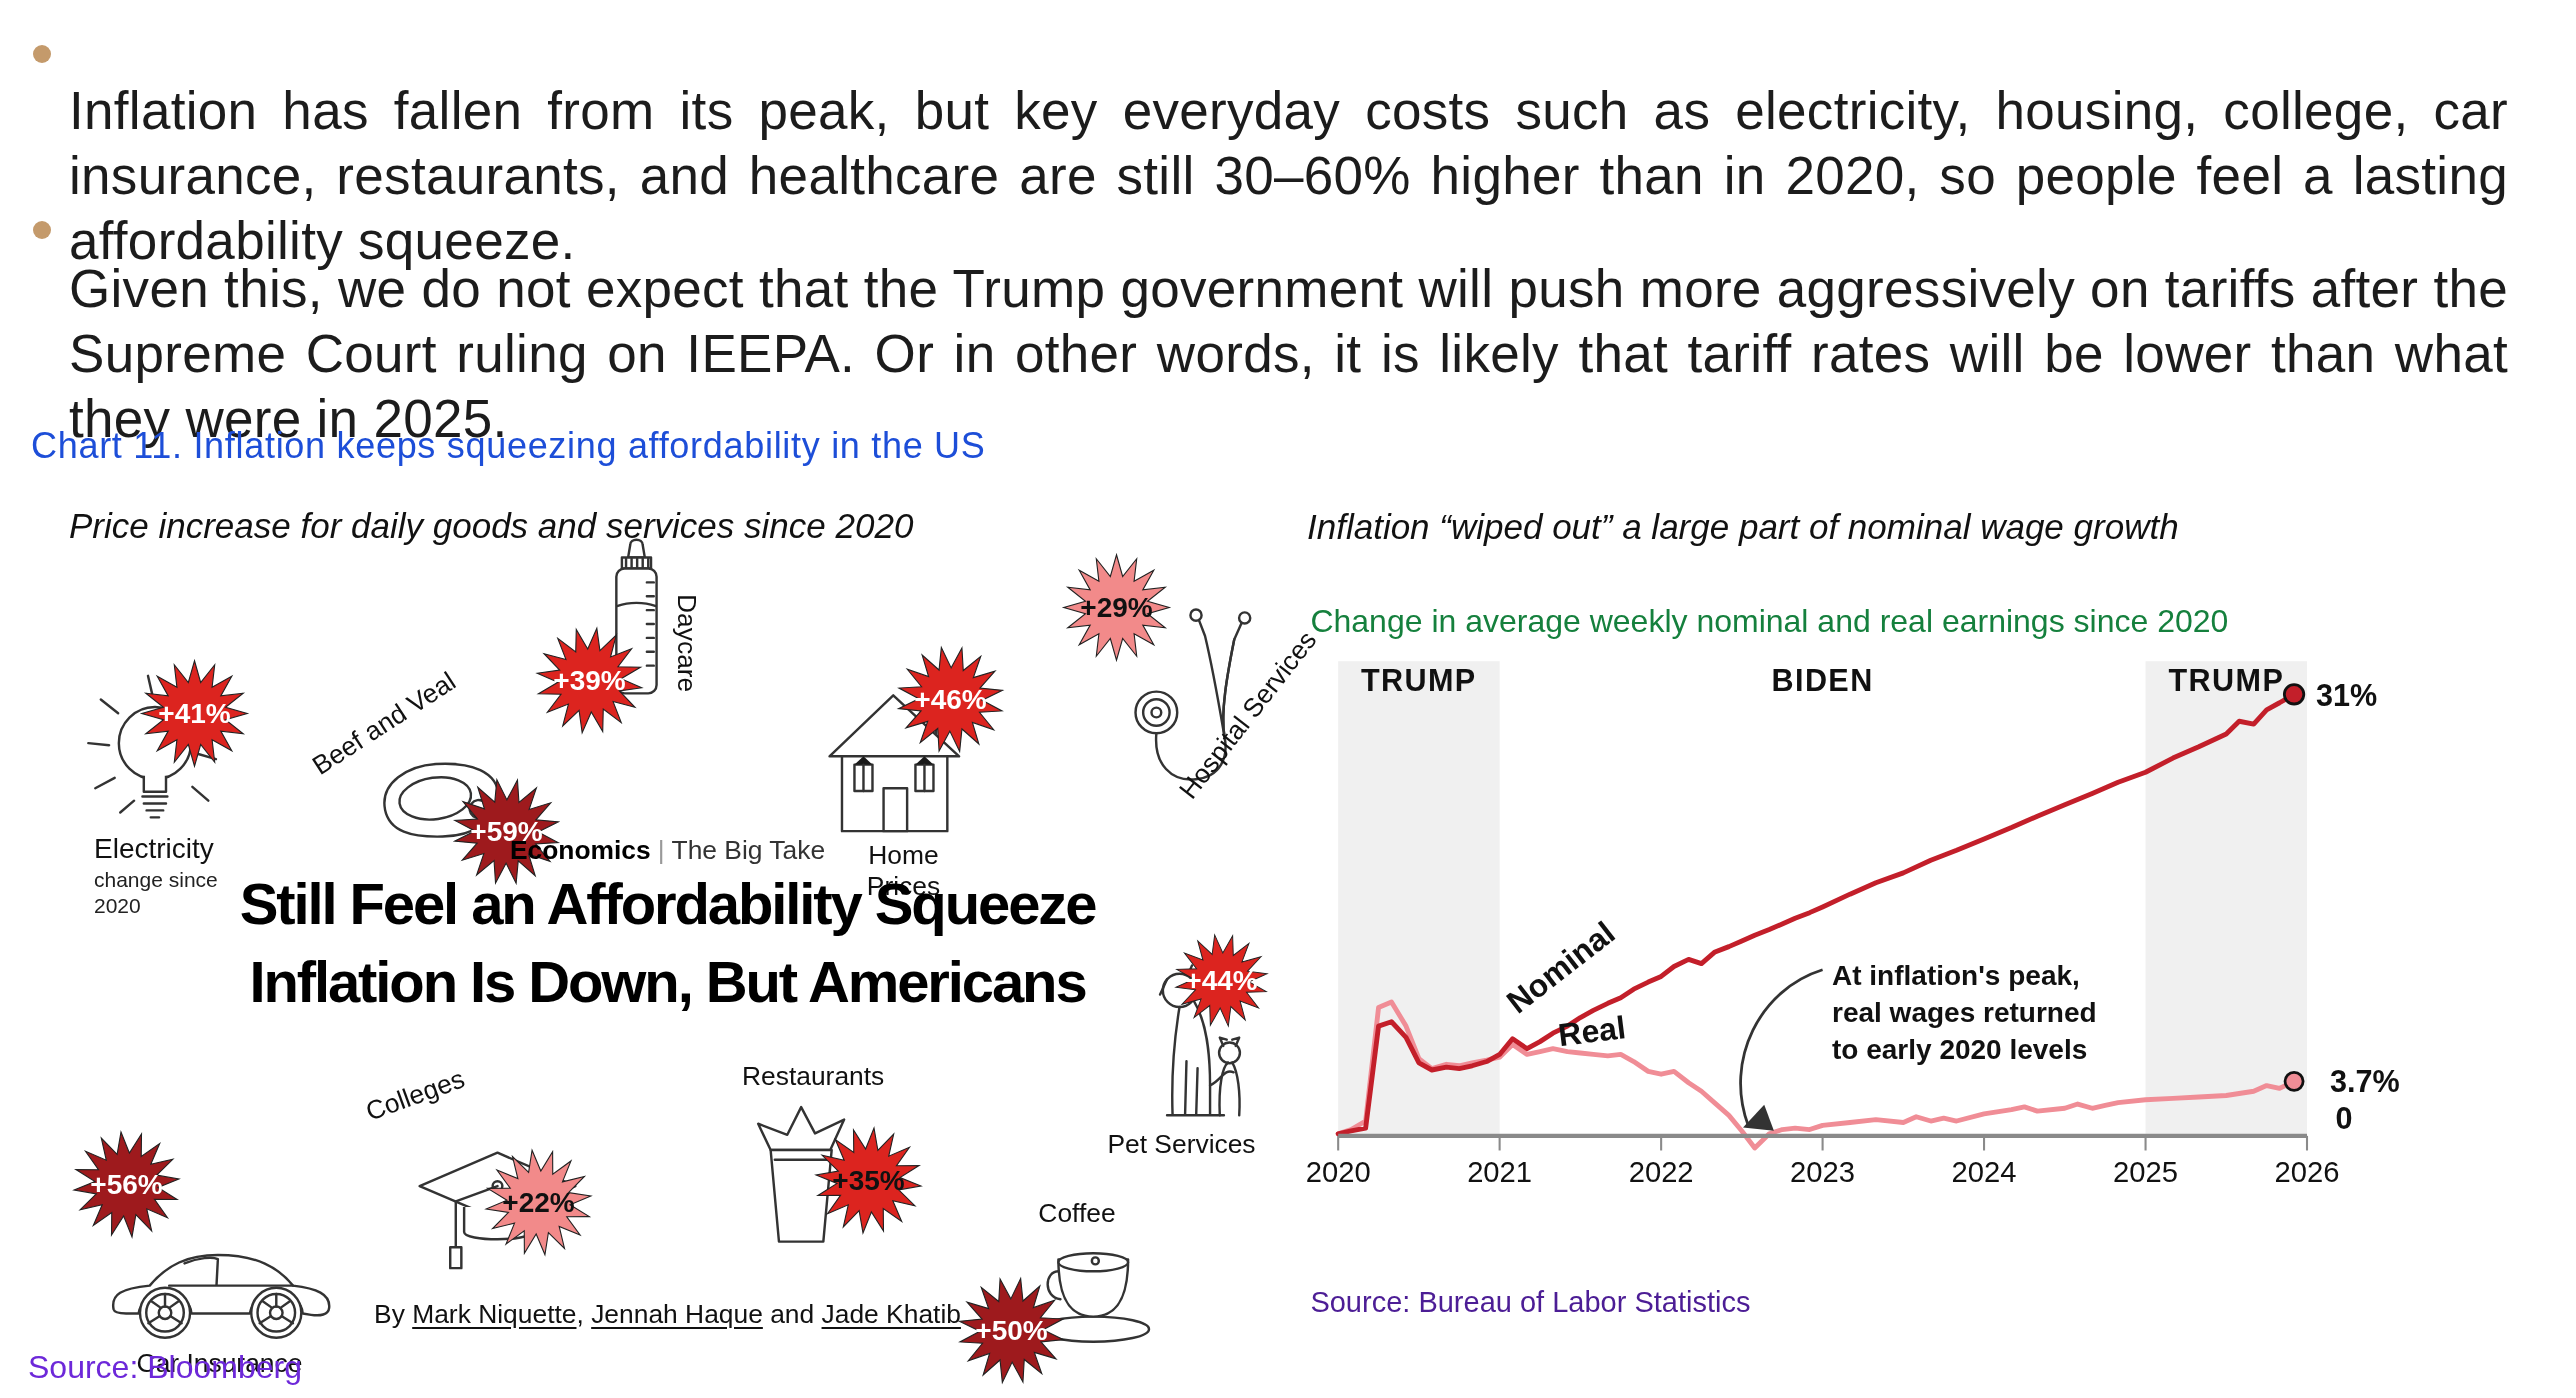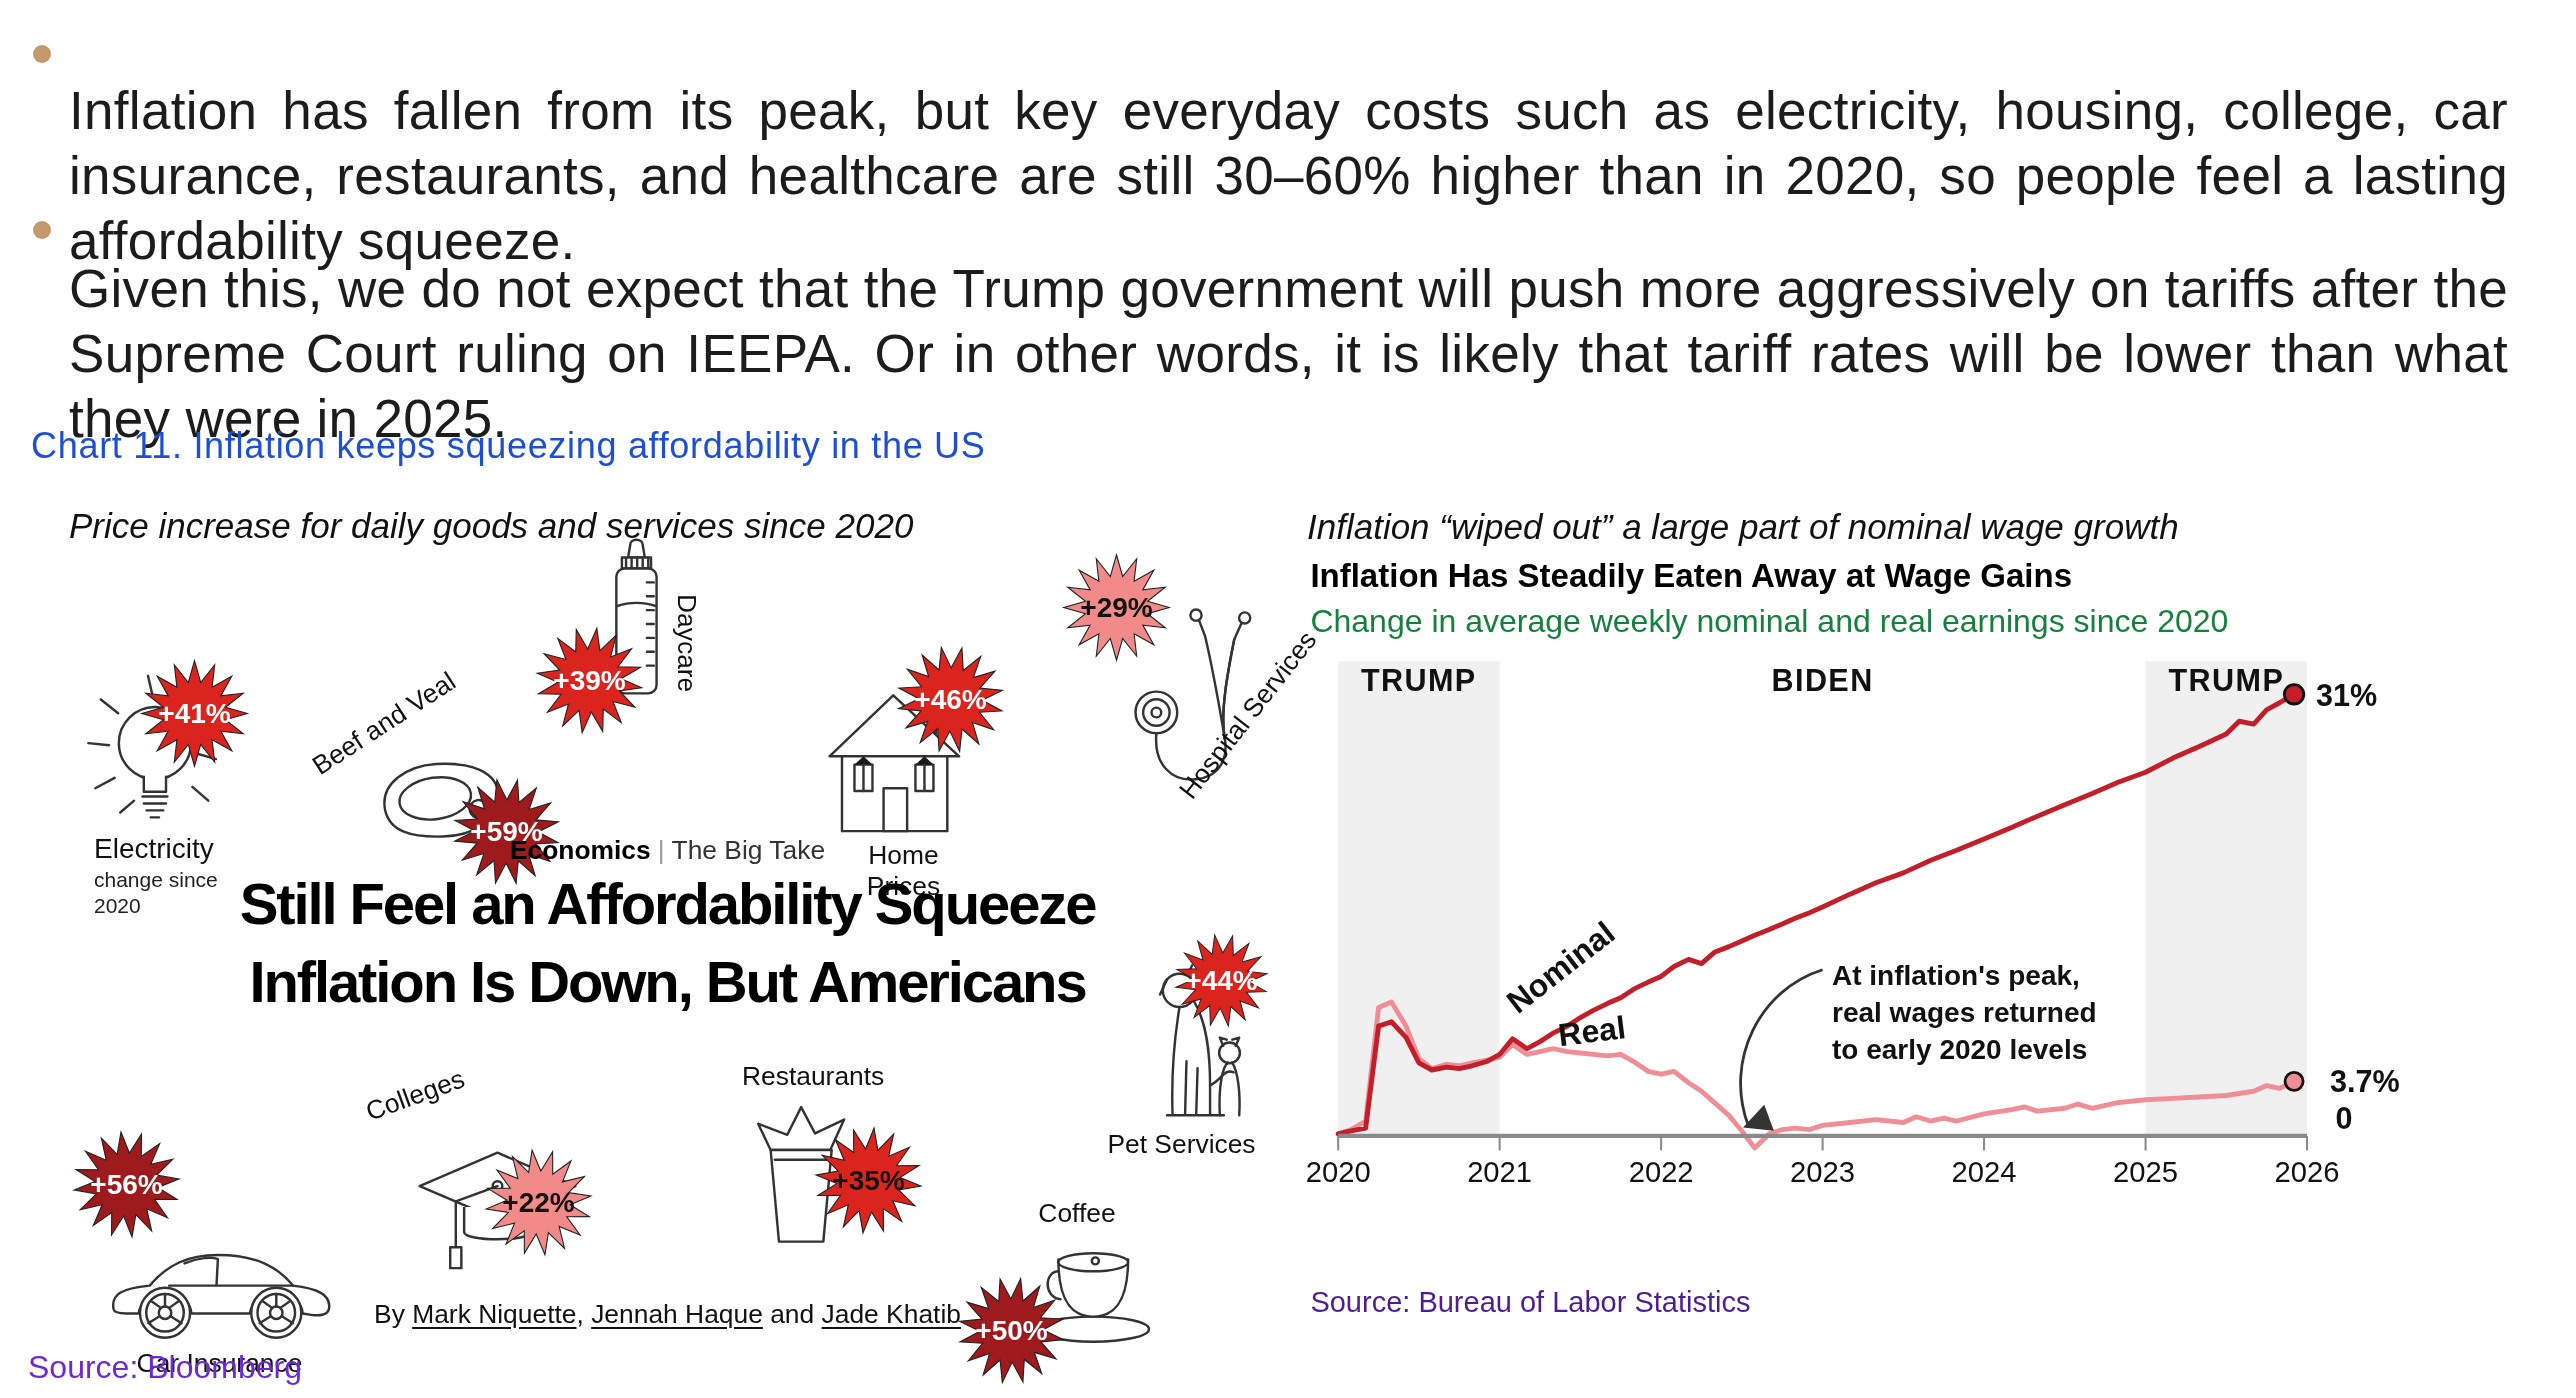--- a/index.html
+++ b/index.html
@@ -269,21 +269,20 @@
         <circle class="ink" cx="252" cy="165" r="27"></circle>
         <circle class="ink" cx="252" cy="165" r="9"></circle>
       <path class="ink" d="M252,156 L252,138 M244,170 L228,180 M260,170 L276,180 M246,158 L232,148 M258,158 L272,148"></path>
     </svg>
   </div>
   <div class="lbl ctr" style="left:94px;top:869px;width:167px;">Car Insurance</div>
 </div>
 
 <div class="right-fig">
   <div class="fig-sub" style="left:14px;top:28px;">Inflation  “wiped out” a large part of nominal wage growth</div>
-  <div class="bb-title">Inflation Has Steadily Eaten Away at Wage Gains</div>
   <div class="bb-sub">Change in average weekly nominal and real earnings since 2020</div>
 
   <svg id="wage-svg" width="1251" height="919" viewBox="0 0 1800 1322" style="position:absolute;left:0;top:0;">
     <defs>
       <marker id="arrowhead" markerWidth="12" markerHeight="12" refX="6" refY="9" orient="auto">
         <polygon points="1,1 6,11 11,1" fill="#333"></polygon>
       </marker>
     </defs>
     <rect class="band" x="65" y="262" width="232.3" height="683" fill="#f0f0f0"></rect>
     <rect class="band" x="1226.7" y="262" width="232.3" height="683" fill="#f0f0f0"></rect>

